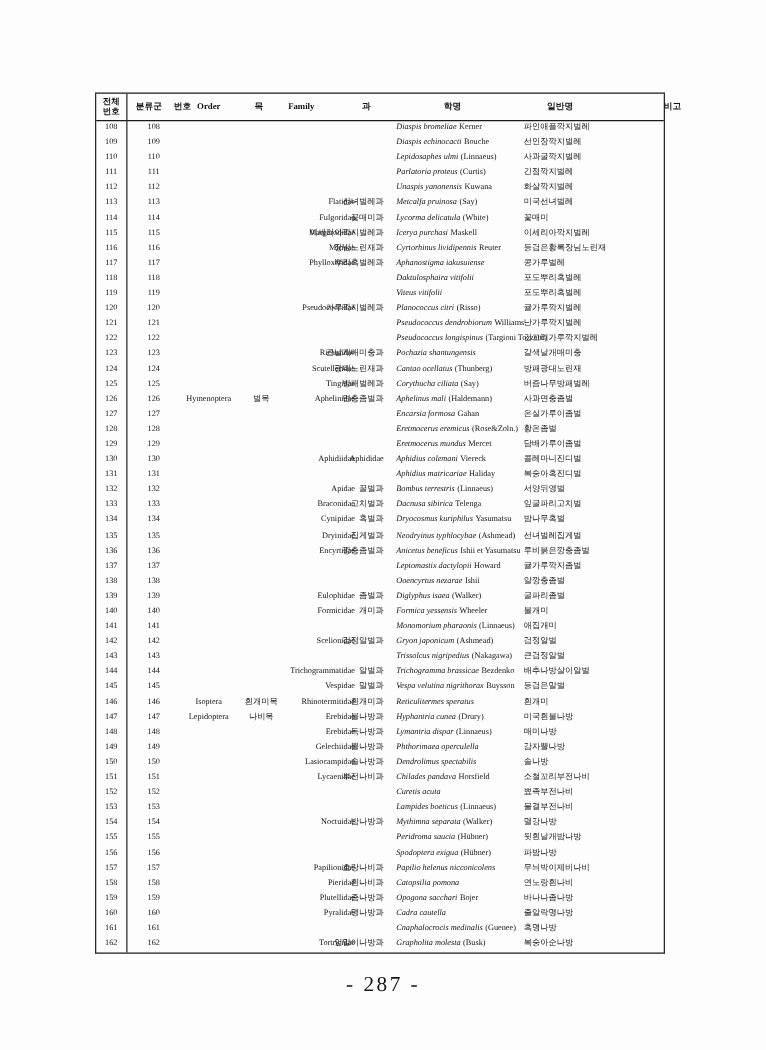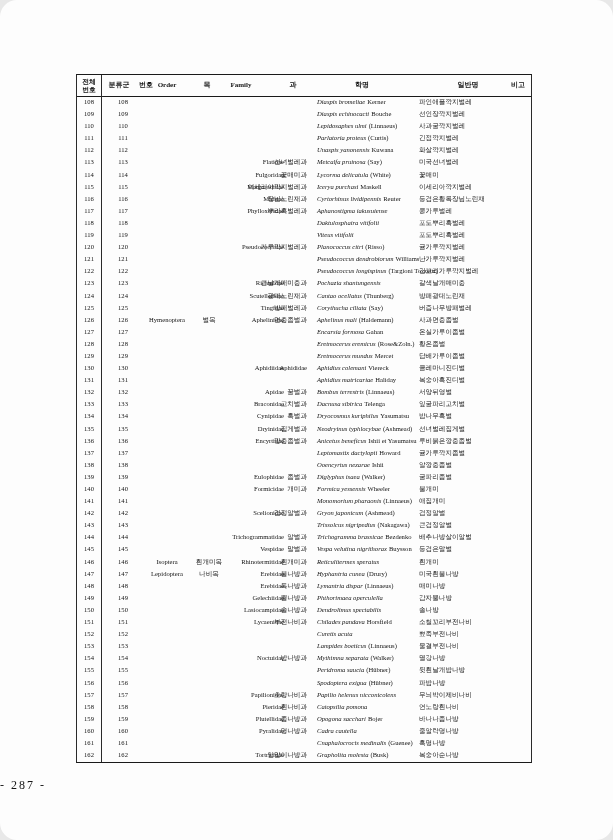--- a/index.html
+++ b/index.html
@@ -1,56 +1,56 @@
 <!DOCTYPE html>
 <html><head>
 <meta charset="utf-8">
 <style>
   html,body { margin:0; padding:0; background:#e8e8e8; }
   .page {
     position:relative; width:613px; height:840px; background:#fdfdfd;
     font-family:"Liberation Serif","DejaVu Serif",serif; color:#141414;
-    overflow:hidden; margin:0 auto;border-radius:17px;
+    overflow:hidden; margin:0 auto;
   }
   .taxa-table {
     position:absolute; left:76px; top:74px; width:454px; height:687px;
     border-top:1.6px solid #1a1a1a; border-bottom:1px solid #1a1a1a;
     border-left:0.8px solid #2a2a2a; border-right:0.8px solid #2a2a2a;
   }
   .header-rule { position:absolute; left:0; right:0; top:21px; height:0; border-top:0.9px solid #1a1a1a; }
   .vdiv-1 { position:absolute; left:24px; top:0; bottom:0; width:0; border-left:0.7px solid #2a2a2a; }
   .thead { position:absolute; left:0; top:0; width:100%; height:21px; font-weight:bold; font-size:7px; }
   .thead .h { position:absolute; top:0; height:21px; line-height:21px; text-align:center; white-space:nowrap; }
   .h-no    { left:0;   width:24px; height:21px; display:flex; flex-direction:column; justify-content:center; }
   .h-no div{ line-height:7.5px; font-size:6.8px; text-align:center; }
   .h-group { left:26px;  width:32px; }
   .h-num   { left:56px;  width:26px; }
   .h-order { left:68px;  width:44px; }
   .h-mok   { left:112px; width:36px; }
   .h-family{ left:136px; width:56px; }
   .h-kwa   { left:200px; width:32px; }
   .h-sci   { left:260px; width:50px; }
-  .h-common{ left:361px; width:60px; }
-  .h-note  { left:428px; width:26px; }
+  .h-common{ left:341px; width:60px; }
+  .h-note  { left:448px; width:26px; }
   .trows { position:absolute; left:0; top:21px; width:100%; }
   .trow { position:relative; height:12.1px; font-size:6.6px; }
   .cell { position:absolute; top:0; height:12.1px; line-height:12.1px; white-space:nowrap; }
   .c-no     { left:0;     width:24px; text-align:center; }
   .c-tno    { left:24px;  width:44px; text-align:center; }
   .c-order  { left:66px;  width:48px; text-align:center; }
   .c-mok    { left:114px; width:36px; text-align:center; }
   .c-family { left:118px; width:89px; text-align:right; }
   .c-kwa    { left:140px; width:90px; text-align:right; }
   .c-sci    { left:240px; width:100px; text-align:left; }
   .c-sci i  { font-style:italic; }
   .c-auth   { padding-left:2px; font-style:normal; }
   .c-common { left:342px; width:110px; text-align:left; }
   .page-number {
-    position:absolute; left:0; right:0; top:778px; 
-    font-size:12px; letter-spacing:2px; color:#141414;
+    position:absolute; left:0; right:0; top:778px; text-align:center;
+    font-size:17px; letter-spacing:2px; color:#141414;
   }
 </style>
 </head>
 <body>
 
 <div class="page">
 
   <div class="taxa-table">
 
     <div class="thead">

